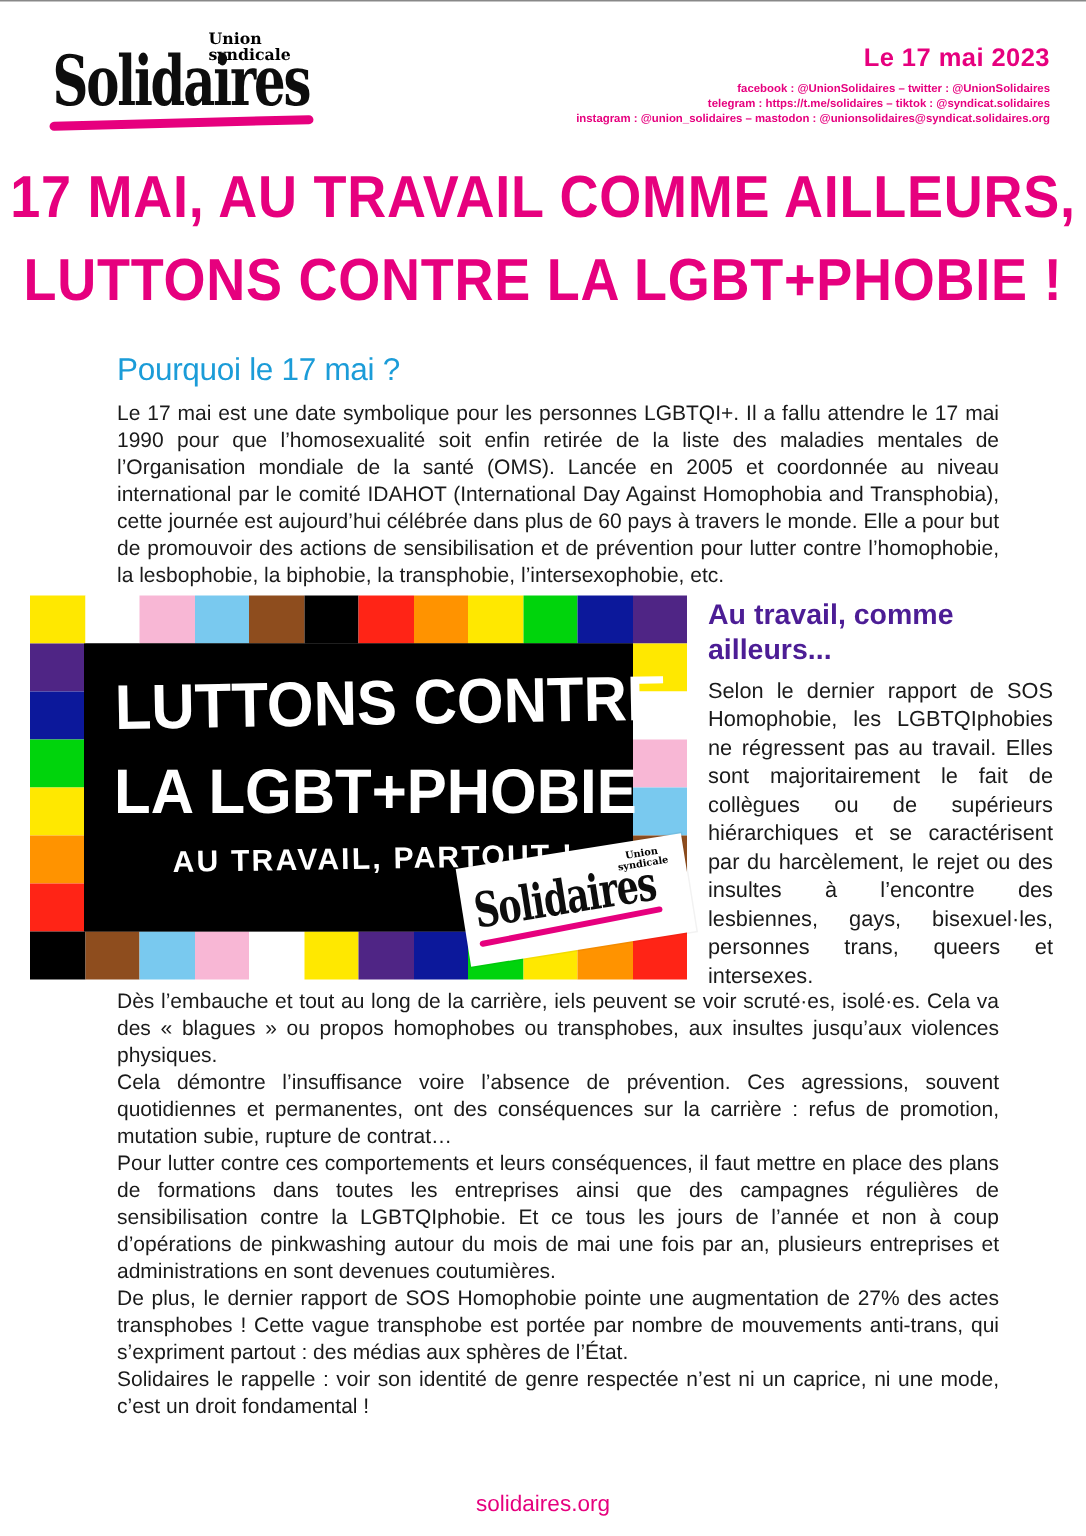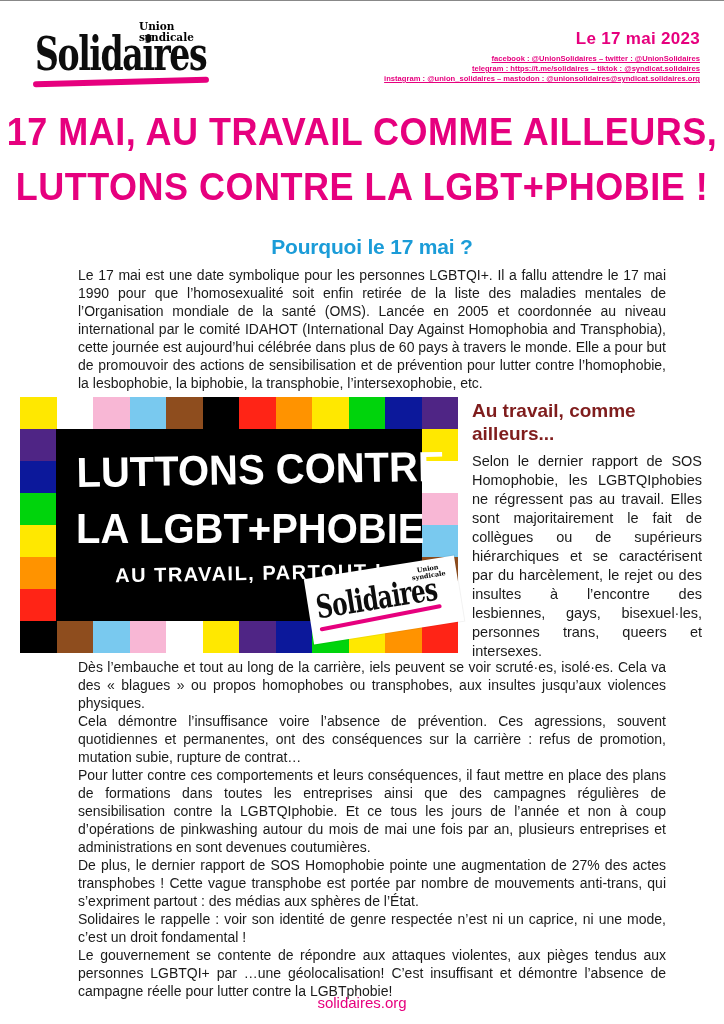--- a/index.html
+++ b/index.html
@@ -20,32 +20,32 @@
     font-family:"DejaVu Serif", serif; font-weight:bold;
     font-size:46px; line-height:46px; color:#0d0d0d; letter-spacing:-2px;
     transform:scaleX(0.72); transform-origin:left top; white-space:nowrap;
   }
   .logo-underline {
     position:absolute; left:-2px; top:62px; width:176px; height:6px;
     background:var(--pink); border-radius:3px; transform:rotate(-1.5deg);
   }
   .hdr-right { position:absolute; right:24px; top:28px; text-align:right; color:var(--pink); }
   .hdr-date  { font-size:17px; font-weight:bold; letter-spacing:0.3px; }
-  .hdr-social{ margin-top:5px; font-size:7.6px; font-weight:bold; line-height:10px;text-decoration:underline; }
+  .hdr-social{ margin-top:5px; font-size:7.6px; font-weight:bold; line-height:10px; }
   
   .main-title {
     position:absolute; left:0; right:0; top:103px; text-align:center;
     color:var(--pink); font-weight:800; font-size:36px; line-height:50px;
     letter-spacing:0.5px; transform:scaleY(1.1); transform-origin:center top;
   }
   
   .sec1 { position:absolute; left:78px; width:588px; top:234px; }
   .sec1 h2 {
     margin:0 0 7px 0; font-size:21px; line-height:24px;
-    color:var(--blue); font-weight:bold; letter-spacing:-0.2px;text-align:center;
+    color:var(--blue); font-weight:normal; letter-spacing:-0.2px;
   }
   .bodytext { font-size:14px; line-height:18px; text-align:justify; margin:0; }
   
   .banner { position:absolute; left:20px; top:396px; width:438px; height:256px;text-align:center; }
   .mosaic {
     position:absolute; inset:0; display:grid;
     grid-template-columns:repeat(12,1fr); grid-template-rows:repeat(8,1fr);
   }
   .banner-black {
     position:absolute; left:36px; top:32px; width:366px; height:192px;
@@ -230,30 +230,29 @@
       <div class="banner-l3">AU TRAVAIL, PARTOUT !</div>
     </div>
     <div class="banner-card">
       <div class="card-sub">Union syndicale</div>
       <div class="card-word">Solidaires</div>
       <div class="card-underline"></div>
     </div>
   </div>
 
   <div class="sec2">
-    <h2 style="color: #7f1d1d;">Au travail, comme ailleurs...</h2>
+    <h2 style="color: #4c1d95;">Au travail, comme ailleurs...</h2>
     <p class="bodytext">Selon le dernier rapport de SOS Homophobie, les LGBTQIphobies ne régressent pas au travail. Elles sont majoritairement le fait de collègues ou de supérieurs hiérarchiques et se caractérisent par du harcèlement, le rejet ou des insultes à l’encontre des lesbiennes, gays, bisexuel·les, personnes trans, queers et intersexes.</p>
   </div>
 
   <div class="mainbody">
     <p class="bodytext">Dès l’embauche et tout au long de la carrière, iels peuvent se voir scruté·es, isolé·es. Cela va des « blagues » ou propos homophobes ou transphobes, aux insultes jusqu’aux violences physiques.</p>
     <p class="bodytext">Cela démontre l’insuffisance voire l’absence de prévention. Ces agressions, souvent quotidiennes et permanentes, ont des conséquences sur la carrière : refus de promotion, mutation subie, rupture de contrat…</p>
     <p class="bodytext">Pour lutter contre ces comportements et leurs conséquences, il faut mettre en place des plans de formations dans toutes les entreprises ainsi que des campagnes régulières de sensibilisation contre la LGBTQIphobie. Et ce tous les jours de l’année et non à coup d’opérations de pinkwashing autour du mois de mai une fois par an, plusieurs entreprises et administrations en sont devenues coutumières.</p>
     <p class="bodytext">De plus, le dernier rapport de SOS Homophobie pointe une augmentation de 27% des actes transphobes ! Cette vague transphobe est portée par nombre de mouvements anti-trans, qui s’expriment partout : des médias aux sphères de l’État.</p>
     <p class="bodytext">Solidaires le rappelle : voir son identité de genre respectée n’est ni un caprice, ni une mode, c’est un droit fondamental !</p>
-    <p class="bodytext">Le gouvernement se contente de répondre aux attaques violentes, aux pièges tendus aux personnes LGBTQI+ par …une géolocalisation! C’est insuffisant et démontre l’absence de campagne réelle pour lutter contre la LGBTphobie!</p>
   </div>
 
   <div class="footer">
     <span>solidaires.org</span>
   </div>
 
 </div>
 
 </body></html>

